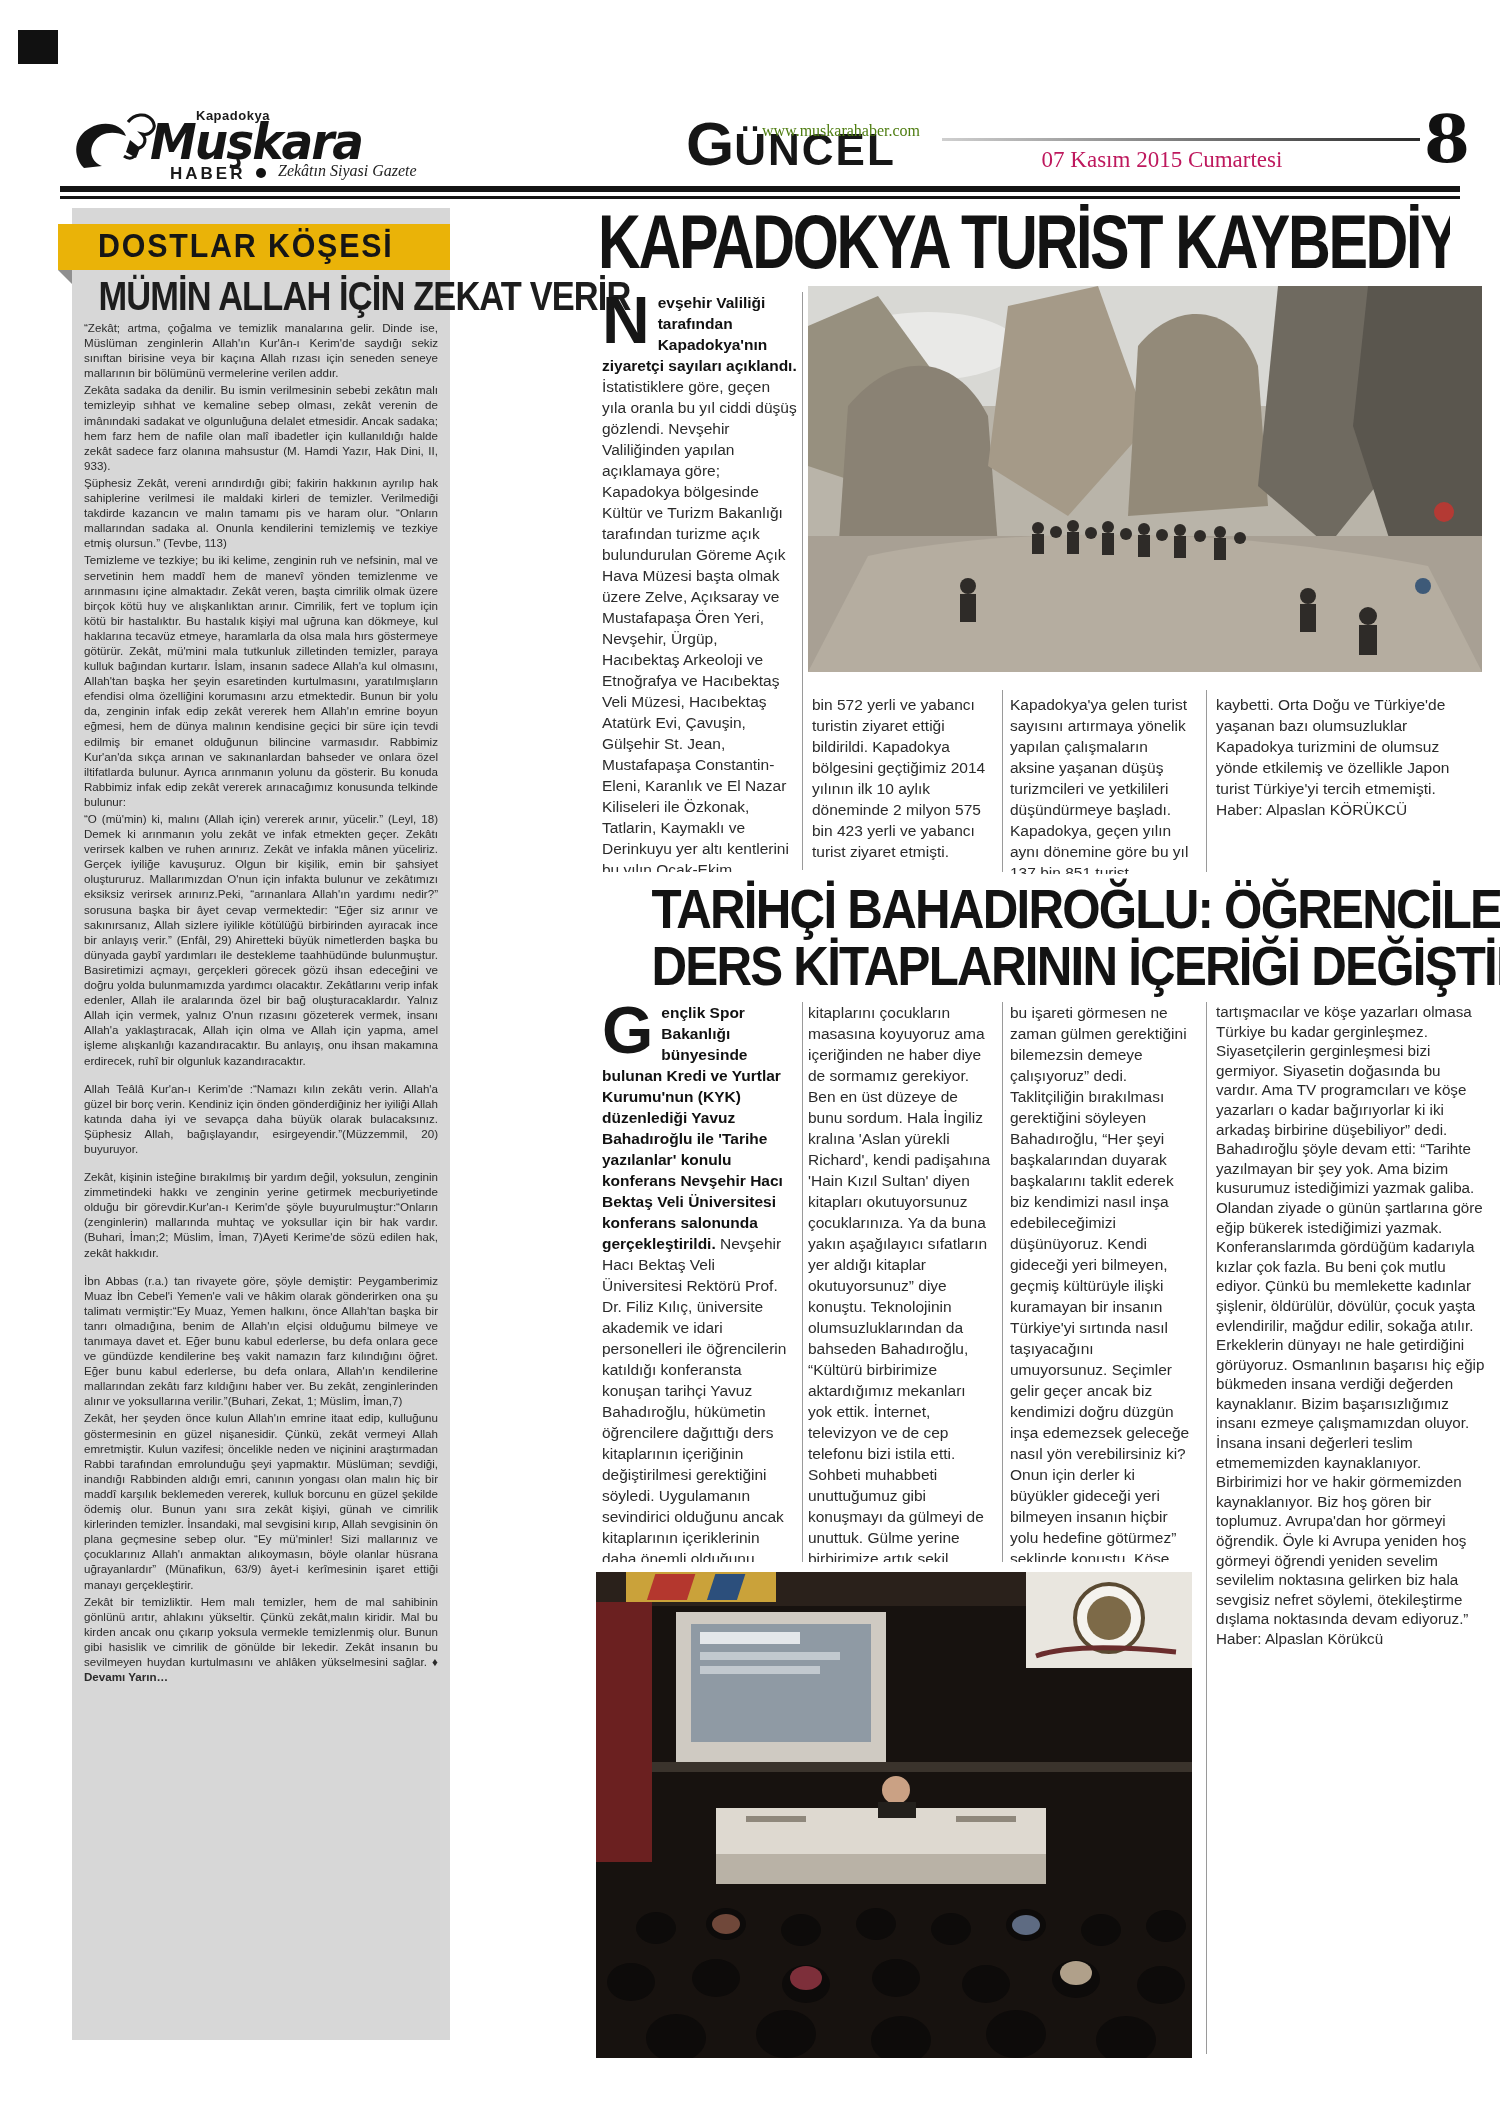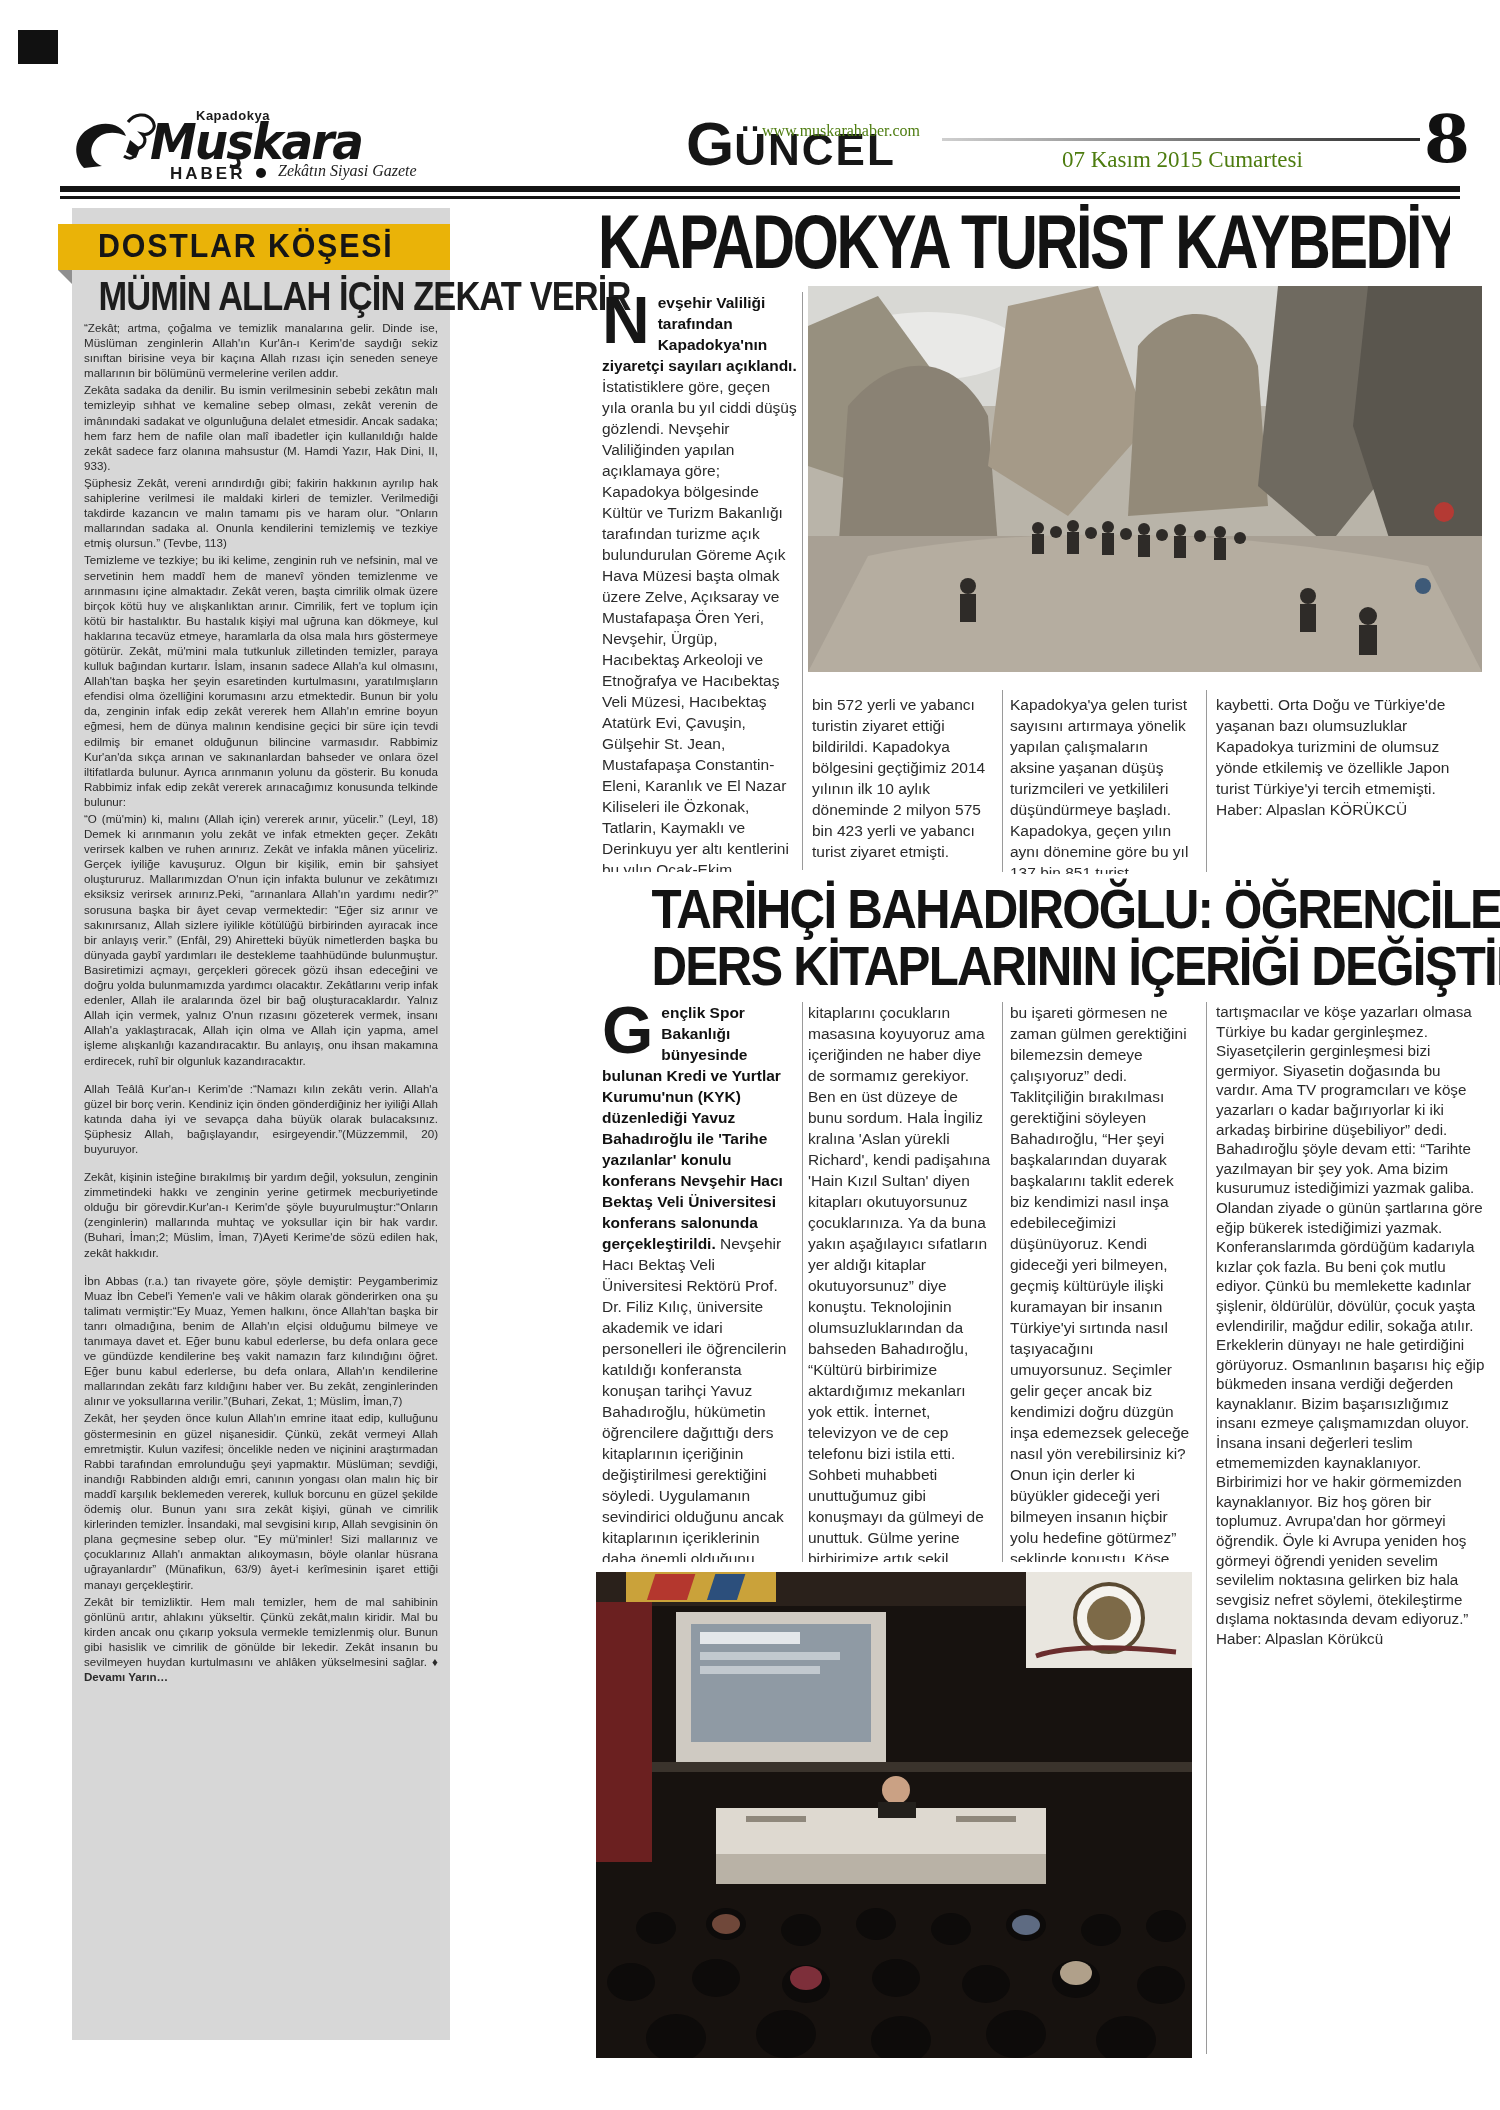--- a/index.html
+++ b/index.html
@@ -17,22 +17,22 @@
   .logo-dot{position:absolute;left:186px;top:60px;width:10px;height:10px;border-radius:50%;background:#111;}
   .logo-slogan{position:absolute;left:208px;top:54px;font-size:16px;font-style:italic;
                font-family:"Liberation Serif",serif;color:#222;}
   .guncel{left:686px;top:116px;font-weight:bold;font-family:"Liberation Sans",sans-serif;color:#161616;}
   .guncel .g{font-size:62px;line-height:.9;}
   .guncel .rest{font-size:44px;letter-spacing:2px;}
   .www{left:762px;top:122px;font-family:"Liberation Serif",serif;font-size:16px;color:#4d7c0f;}
   .head-rule{left:942px;top:138px;width:478px;height:3px;
              background:linear-gradient(to right,#cfcfcf,#2a2a2a);}
   .pageno{left:1424px;top:100px;font-family:"DejaVu Serif",serif;font-weight:bold;font-size:66px;color:#111;}
-  .date{left:1062px;top:147px;width:400px;text-align:left;font-family:"Liberation Serif",serif;
-        font-size:23px;color:#4d7c0f;}
+  .date{left:962px;top:147px;width:400px;text-align:center;font-family:"Liberation Serif",serif;
+        font-size:23px;color:#be185d;}
   .mast-bar1{left:60px;top:186px;width:1400px;height:6px;background:#141414;}
   .mast-bar2{left:60px;top:196px;width:1400px;height:3px;background:#141414;}
   
   .dostlar-panel{left:72px;top:208px;width:378px;height:1832px;background:#d7d7d7;}
   .ribbon{position:absolute;left:-14px;top:16px;width:392px;height:46px;background:#eab308;}
   .ribbon-notch{position:absolute;left:-14px;top:62px;border-left:14px solid transparent;
                 border-top:14px solid #8f8f8f;width:0;height:0;}
   .ribbon-text{position:absolute;left:40px;top:3px;font-size:33px;font-weight:bold;letter-spacing:2px;
                color:#161616;transform:scaleX(.92);transform-origin:left;}
   .dostlar-headline{position:absolute;left:0;top:66px;width:378px;text-align:center;font-weight:bold;

